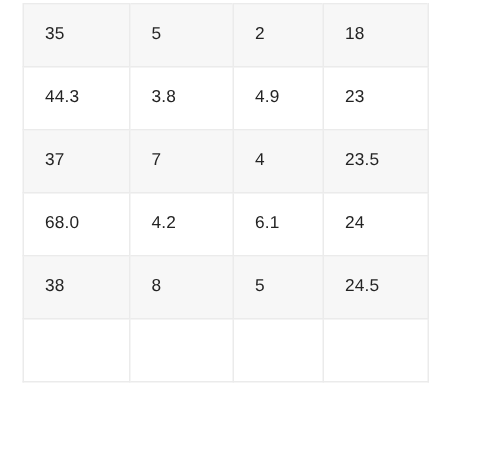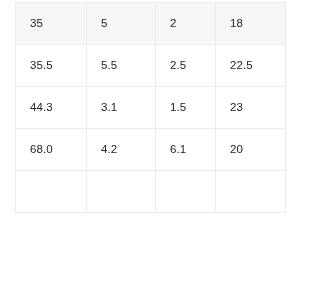--- a/index.html
+++ b/index.html
@@ -74,36 +74,42 @@
           <col class="c3">
       </colgroup>
       <tbody id="table-body">
           <tr class="row-alt">
             <td>35</td>
             <td>5</td>
             <td>2</td>
             <td>18</td>
           </tr>
           <tr class="row-plain">
-            <td>35.5</td>
-            <td>5.5</td>
-            <td>2.5</td>
-            <td>22.5</td>
+            <td>44.3</td>
+            <td>3.8</td>
+            <td>4.9</td>
+            <td>23</td>
           </tr>
-          <tr class="row-plain">
-            <td>44.3</td>
-            <td>3.1</td>
-            <td>1.5</td>
-            <td>23</td>
+          <tr class="row-alt">
+            <td>37</td>
+            <td>7</td>
+            <td>4</td>
+            <td>23.5</td>
           </tr>
           <tr class="row-plain">
             <td>68.0</td>
             <td>4.2</td>
             <td>6.1</td>
-            <td>20</td>
+            <td>24</td>
+          </tr>
+          <tr class="row-alt">
+            <td>38</td>
+            <td>8</td>
+            <td>5</td>
+            <td>24.5</td>
           </tr>
           <tr class="row-plain">
             <td></td>
             <td></td>
             <td></td>
             <td></td>
           </tr>
         </tbody>
     </table>
   </div>

